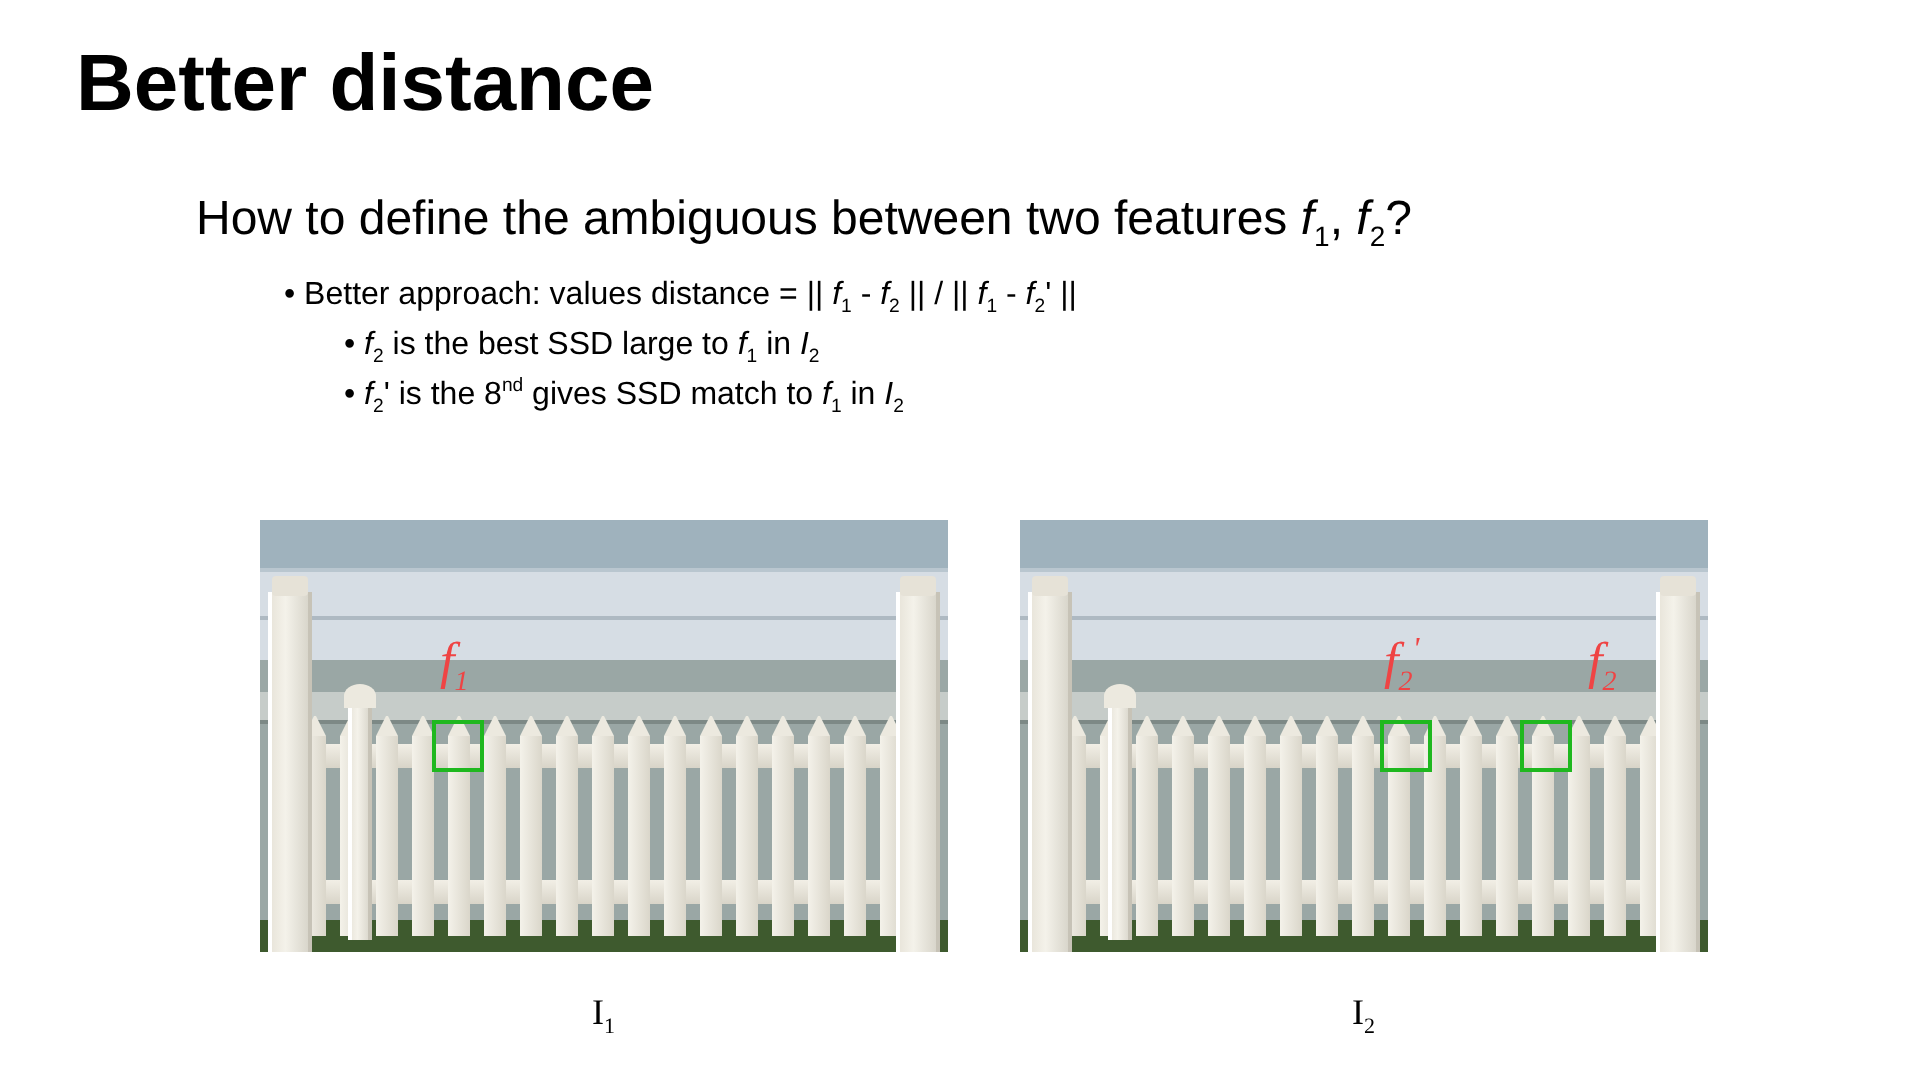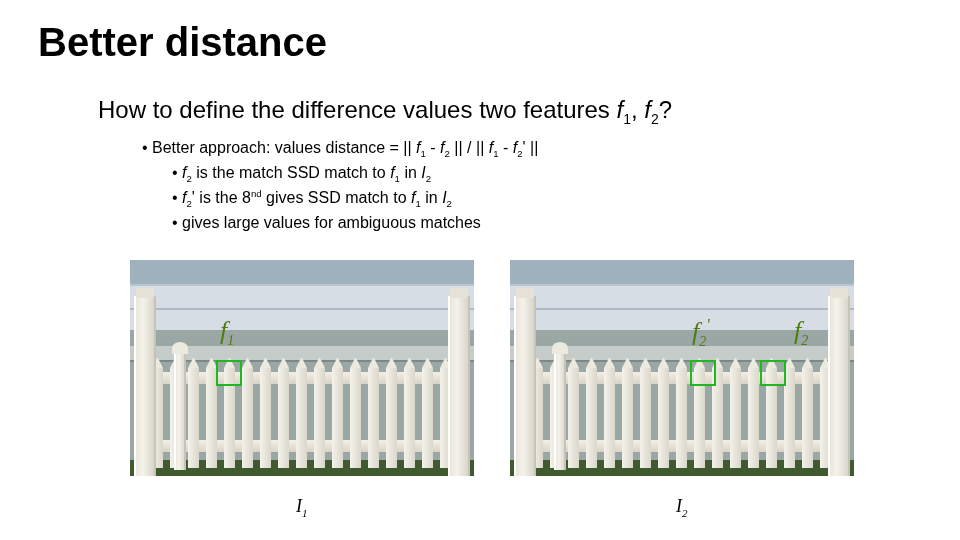--- a/index.html
+++ b/index.html
@@ -26,46 +26,45 @@
   .grass{position:absolute;left:0;right:0;bottom:0;height:16px;background:#3e5a2e}
   .post{position:absolute;background:linear-gradient(90deg,#e6e2d7,#f4f2ea 40%,#d4d1c6);box-shadow:inset -2px 0 0 #c7c3b7,inset 2px 0 0 #fff}
   .post.big{width:22px;top:36px;height:180px}
   .post.big::before{content:"";position:absolute;left:2px;right:2px;top:-8px;height:10px;background:#e6e2d7;border-radius:2px}
   .post.small{width:12px;top:90px;height:120px}
   .post.small::before{content:"";position:absolute;left:-2px;right:-2px;top:-8px;height:12px;background:#ece9df;border-radius:50% 50% 0 0}
   .rail{position:absolute;left:14px;right:14px;height:12px;background:linear-gradient(#f2efe6,#d8d4c8)}
   .pickets{position:absolute;left:22px;right:22px;top:108px;height:100px}
   .picket{position:absolute;width:11px;bottom:0;top:0;background:linear-gradient(90deg,#f4f2ea,#dad6ca)}
   .picket::before{content:"";position:absolute;left:0;right:0;top:-10px;border-left:5.5px solid transparent;border-right:5.5px solid transparent;border-bottom:10px solid #ece9df}
-  .flabel{position:absolute;font-style:italic;font-family:'Times New Roman',serif;font-size:26px;color:#4d7c0f}
+  .flabel{position:absolute;font-style:italic;font-family:'Times New Roman',serif;font-size:26px;color:#ef4444}
   .flabel sub{font-size:14px}
   .featbox{position:absolute;width:22px;height:22px;border:2px solid #1fb81f;background:transparent}
-  .caption{position:absolute;top:496px;font-family:'Times New Roman',serif;font-style:italic;font-size:18px}
+  .caption{position:absolute;top:496px;font-family:'Times New Roman',serif;font-size:18px}
   .caption sub{font-size:11px}
 </style>
 </head>
 <body>
 
 <div class="title">Better distance</div>
 
 <div class="subtitle">
-  <span>How to define the difference values two features </span><span class="ital">f</span><sub>1</sub><span>, </span><span class="ital">f</span><sub>2</sub><span>?</span>
+  <span>How to define the ambiguous between two features </span><span class="ital">f</span><sub>1</sub><span>, </span><span class="ital">f</span><sub>2</sub><span>?</span>
 </div>
 
 <div class="bullets">
   <div class="l1">
     <span>Better approach:  values distance = || </span><span class="ital">f</span><sub>1</sub><span> - </span><span class="ital">f</span><sub>2</sub><span> || / || </span><span class="ital">f</span><sub>1</sub><span> - </span><span class="ital">f</span><sub>2</sub><span>'</span><span> ||</span>
   </div>
   <div class="l2">
-    <span class="ital">f</span><sub>2</sub><span> is the match SSD match to </span><span class="ital">f</span><sub>1</sub><span> in </span><span class="ital">I</span><sub>2</sub>
+    <span class="ital">f</span><sub>2</sub><span> is the best SSD large to </span><span class="ital">f</span><sub>1</sub><span> in </span><span class="ital">I</span><sub>2</sub>
   </div>
   <div class="l2">
     <span class="ital">f</span><sub>2</sub><span>'</span><span> is the 8</span><sup>nd</sup><span> gives SSD match to </span><span class="ital">f</span><sub>1</sub><span> in </span><span class="ital">I</span><sub>2</sub>
   </div>
-  <div class="l2">gives large values for ambiguous matches</div>
 </div>
 
 <div class="figs">
   <div class="imgbox left">
     <div class="sky"></div>
     <div class="wall"></div>
     <div class="lower"></div>
     <div class="curb"></div>
     <div class="grass"></div>
     <div class="rail" style="top:112px"></div>

